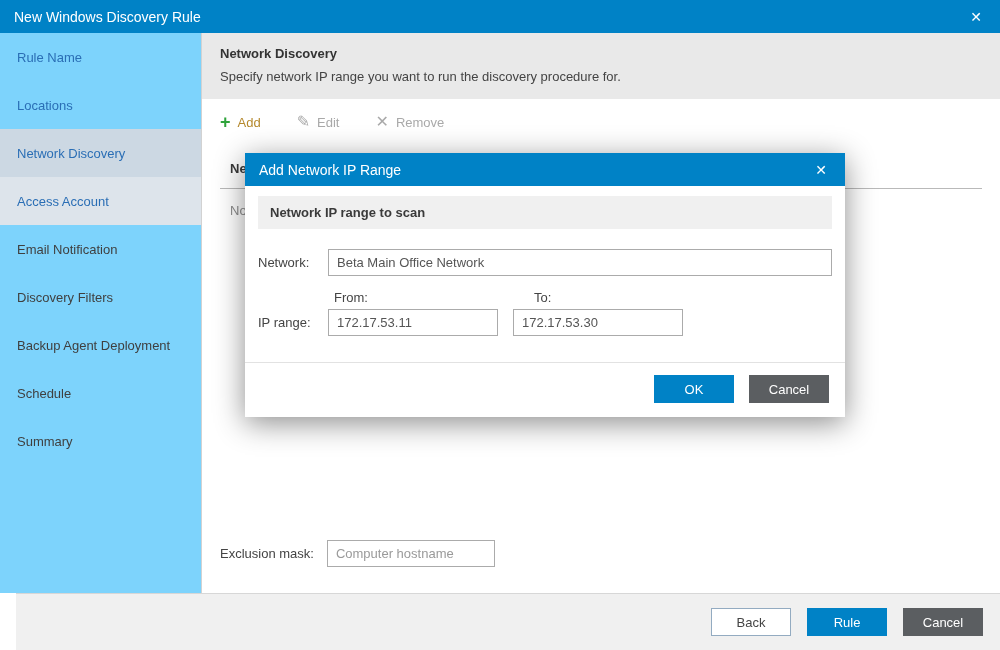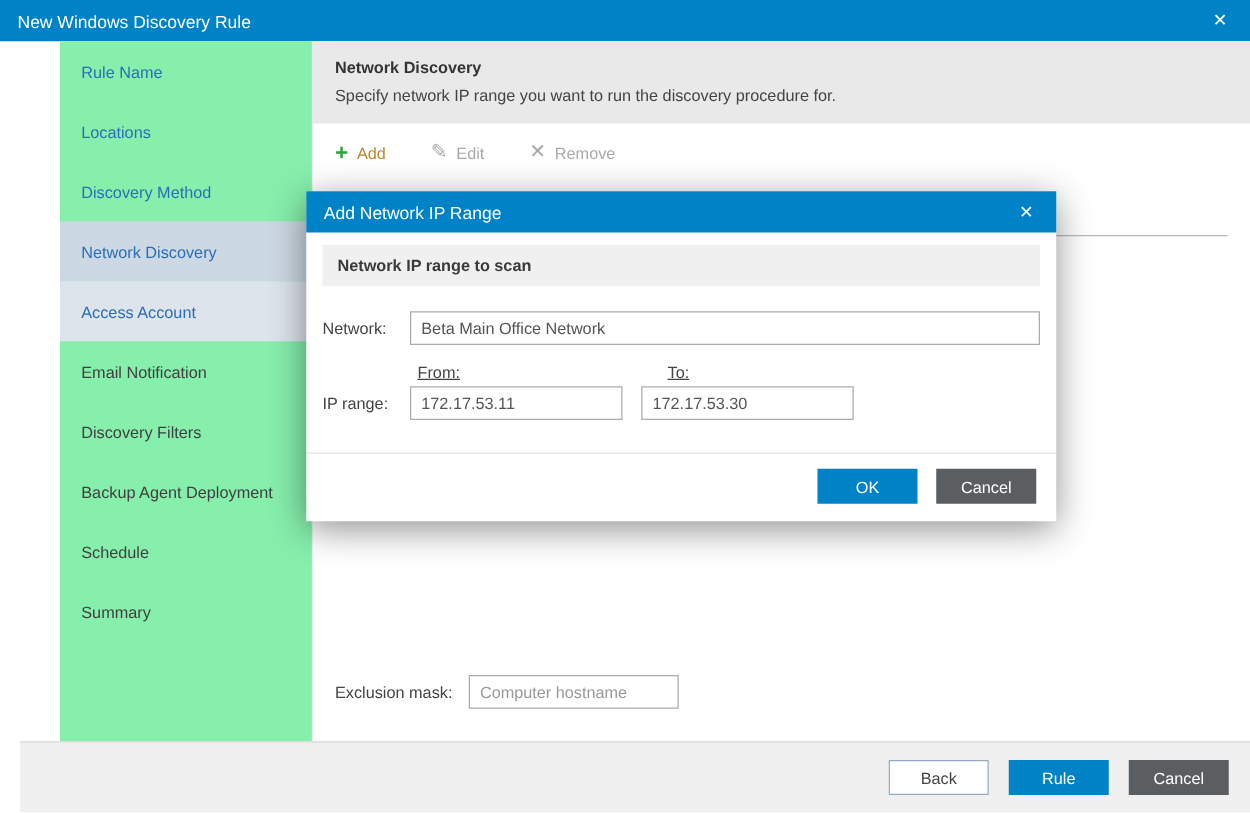--- a/index.html
+++ b/index.html
@@ -28,23 +28,22 @@
     font-size: 14px;
     cursor: pointer;
     padding: 2px 4px;
   }
 
   .middle { flex: 1; display: flex; min-height: 0; }
 
   
   .sidebar {
     width: 202px; flex: 0 0 202px;
-    background: #86efac;
+    background: #7dd3fc;
     border-right: 1px solid #d2d2d2;
-    margin-left: 48px;
   }
   .side-item {
     height: 48px;
     display: flex; align-items: center;
     padding-left: 17px;
     cursor: pointer;
     color: #3f3f3f;
   }
   .side-item.done, .side-item.selected, .side-item.next { color: var(--link, #2a6eb5); }
   .side-item.selected { background: var(--sel-bg, #ccd8e3); }
@@ -124,21 +123,21 @@
     background: #f0f0f0;
     padding: 9px 12px;
     font-weight: bold;
     color: #3a3a3a;
   }
   .frow { display: flex; align-items: center; }
   .frow-network { margin-top: 20px; }
   .flabel { width: 70px; flex: 0 0 70px; color: #444; }
   .network-input { flex: 1; }
   .collabel-row { margin-top: 14px; margin-bottom: 4px; align-items: flex-end; }
-  .collabel { width: 200px; padding-left: 6px; color: #444; text-decoration: underline; }
+  .collabel { width: 200px; padding-left: 6px; color: #444; }
   .ip-input { width: 170px; margin-right: 15px; }
   .modal-footer {
     border-top: 1px solid #e2e2e2;
     padding: 12px 16px 14px 16px;
     display: flex; justify-content: flex-end; gap: 15px;
   }
 </style>
 </head>
 <body>
 
@@ -150,23 +149,20 @@
   </div>
 
   <div class="middle">
 
     <div class="sidebar">
       <div class="side-item done">
           <span>Rule Name</span>
         </div>
       <div class="side-item done">
           <span>Locations</span>
-        </div>
-      <div class="side-item done">
-          <span>Discovery Method</span>
         </div>
       <div class="side-item selected">
           <span>Network Discovery</span>
         </div>
       <div class="side-item next">
           <span>Access Account</span>
         </div>
       <div class="side-item pending">
           <span>Email Notification</span>
         </div>

